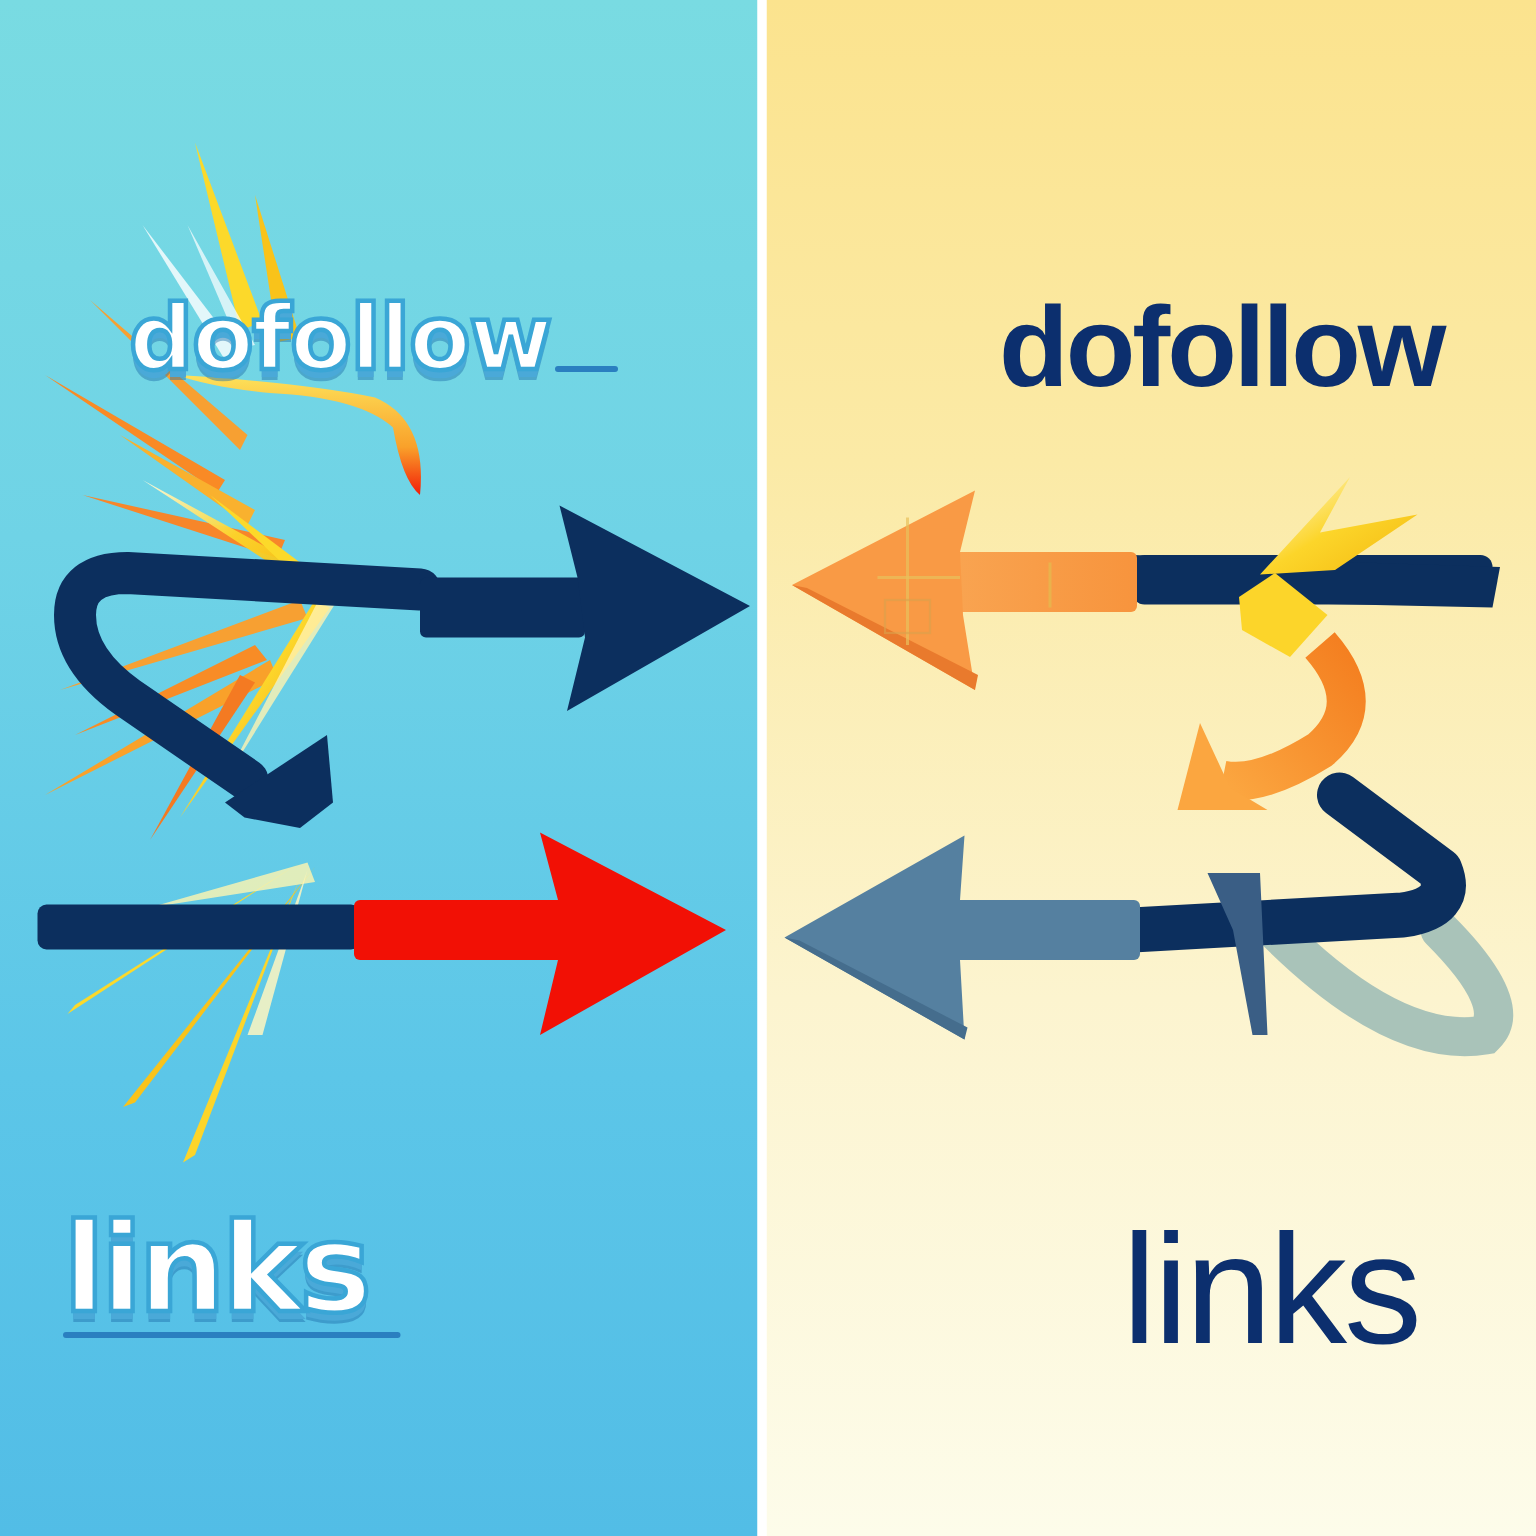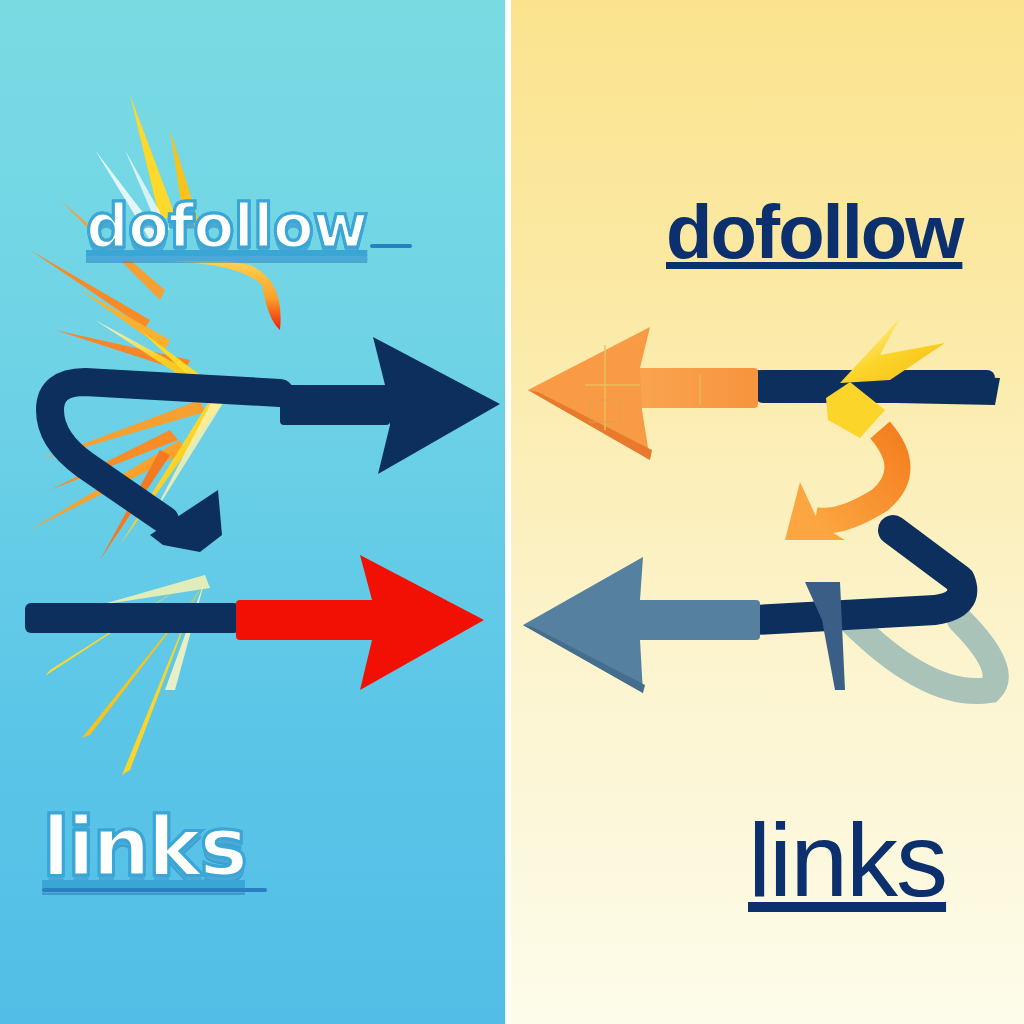--- a/index.html
+++ b/index.html
@@ -42,21 +42,20 @@
       position: absolute;
       left: 0;
       top: 0;
       width: 1024px;
       height: 1024px;
     }
     .word {
       position: absolute;
       white-space: nowrap;
       line-height: 1;
-      text-decoration: underline;
     }
     
     .word-left {
       font-family: "DejaVu Sans", sans-serif;
       font-weight: bold;
       color: #ffffff;
       -webkit-text-stroke: 3px #3aa6d6;
       text-shadow: 0 5px 0 #4aa9d8, 0 7px 0 rgba(30,110,170,0.45);
       letter-spacing: -1px;
     }

